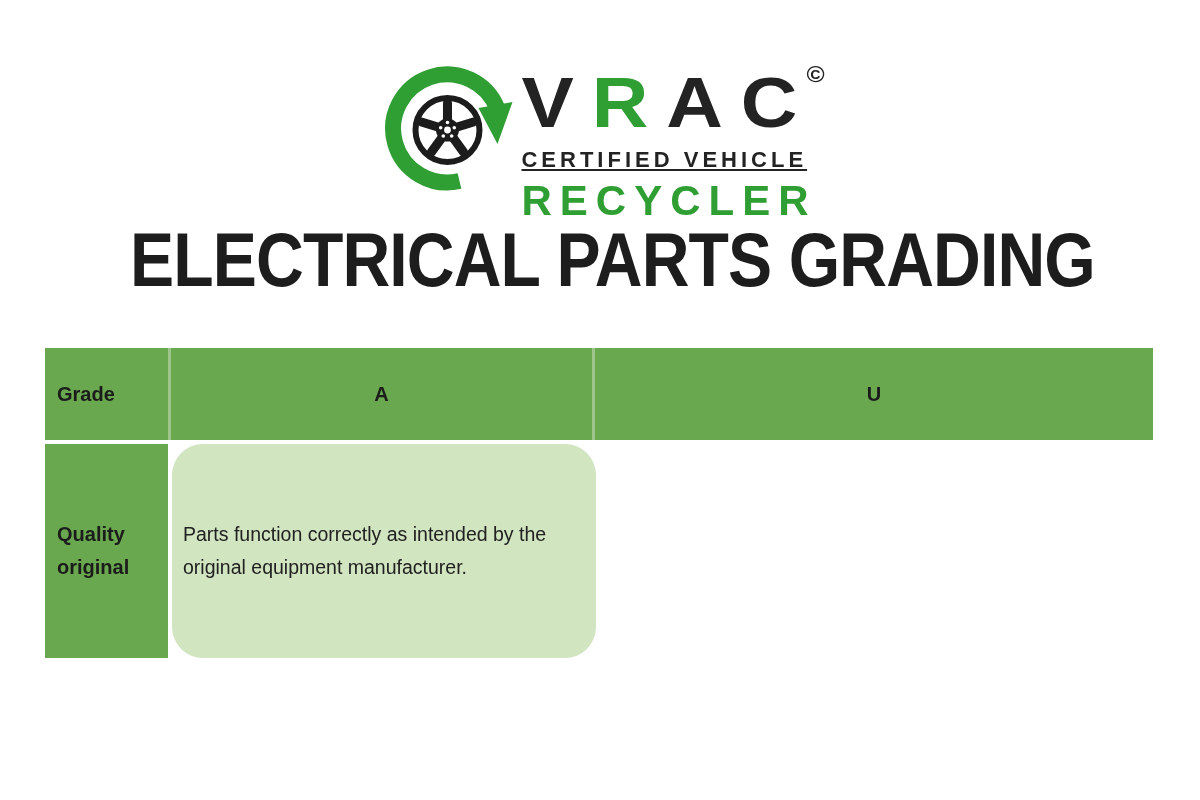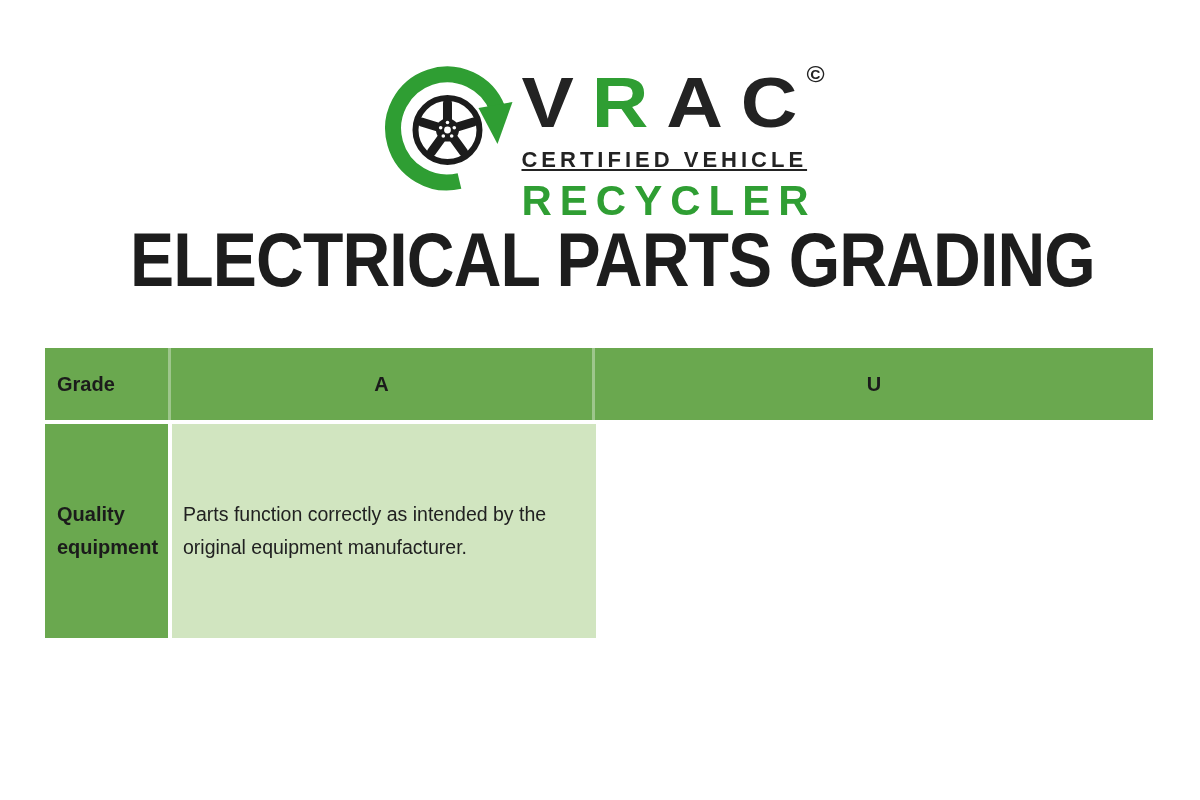--- a/index.html
+++ b/index.html
@@ -90,21 +90,21 @@
   .grading-table {
     position: absolute;
     top: 348px; left: 45px;
     width: 1108px;
   }
   .t-row {
     display: grid;
     grid-template-columns: 123px 424px 1fr;
   }
   .t-header {
-    height: 72px;
+    height: 92px;
     background: #6aa84f;
   }
   .t-header .h-cell {
     display: flex;
     align-items: center;
     font-weight: bold;
     font-size: 20px;
     color: #1b1b1b;
   }
   .t-header .h-cell + .h-cell { border-left: 3px solid rgba(255,255,255,0.35); }
@@ -130,20 +130,21 @@
     color: #1b1b1b;
   }
   .t-body .crit-cell {
     background: #d1e5c0;
     display: flex;
     align-items: center;
     padding: 10px 14px 10px 11px;
     font-size: 19.5px;
     line-height: 33px;
     color: #212121;
+    border-radius: 31px;
   }
 </style>
 </head>
 <body>
 
 <div class="logo">
   <svg class="logo-icon" viewBox="0 0 132 132" aria-hidden="true">
 
     <path d="M 76 119 A 54 54 0 1 1 114 47" stroke="#2f9e33" stroke-width="16" fill="none"></path>
     <polygon points="95,46 129,40 114,82" fill="#2f9e33"></polygon>
@@ -184,16 +185,16 @@
   <span>ELECTRICAL PARTS GRADING</span>
 </h1>
 
 <div class="grading-table">
   <div class="t-row t-header">
     <div class="h-cell h-grade">Grade</div>
     <div class="h-cell h-center">A</div>
     <div class="h-cell h-center">U</div>
   </div>
   <div class="t-row t-body">
-    <div class="label-cell">Quality equipment</div>
+    <div class="label-cell">Quality original</div>
     <div class="crit-cell">Parts function correctly as intended by the original equipment manufacturer.</div>
   </div>
 </div>
 
 </body></html>

